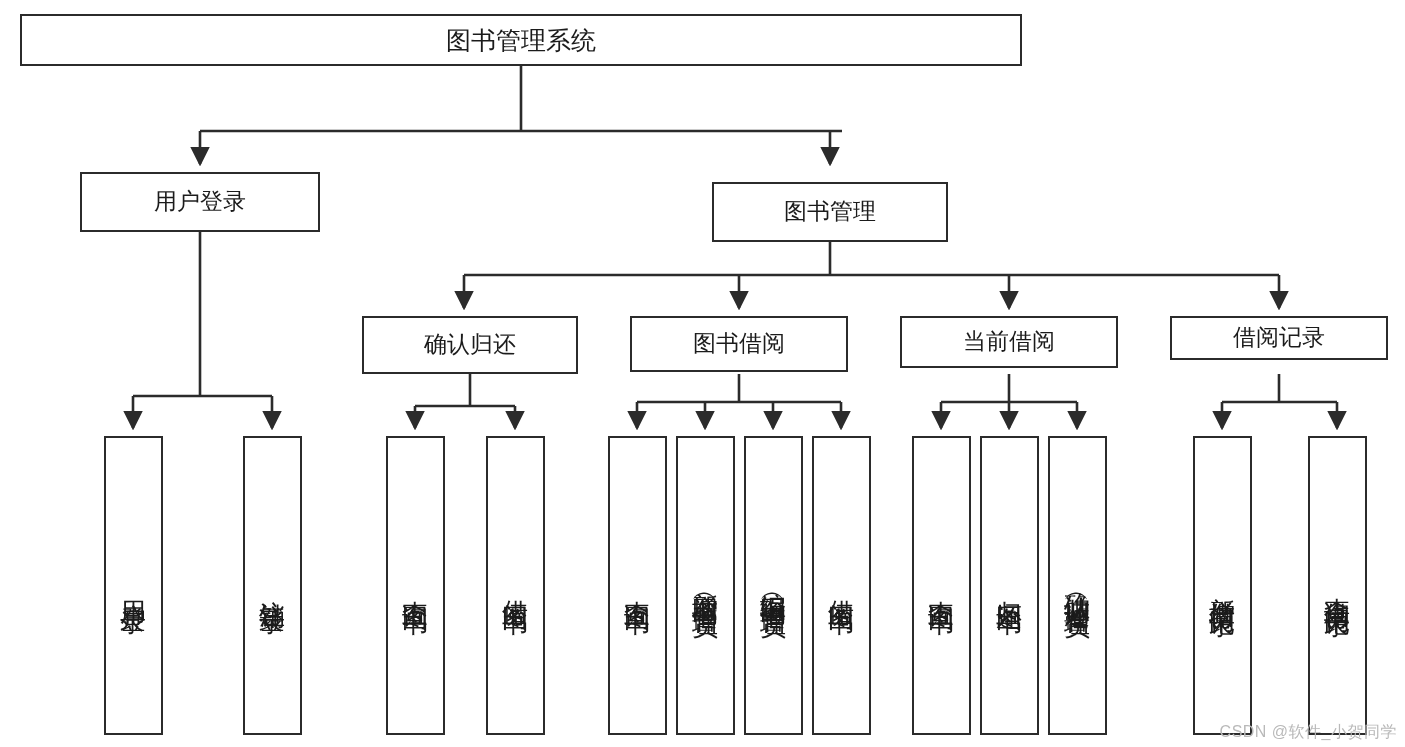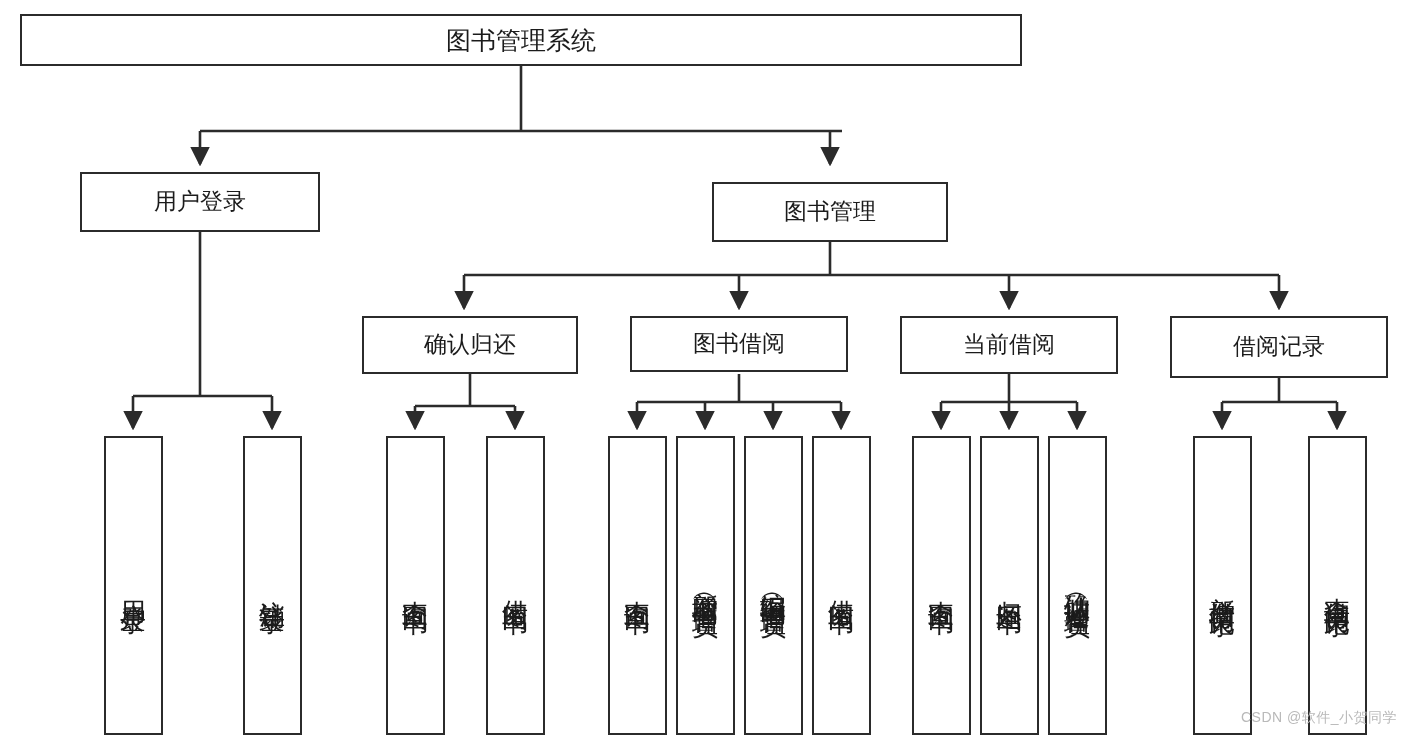--- a/index.html
+++ b/index.html
@@ -49,22 +49,22 @@
     letter-spacing:3px;
     line-height:1;
     white-space:normal;
     max-height:100%;
   }
 
   
   #watermark{
     position:absolute;
     right:8px;
-    bottom:20px;
-    font-size:14px;
+    bottom:4px;
+    font-size:16px;
     color:#b9b9b9;
     letter-spacing:0.5px;
     white-space:nowrap;
     user-select:none;
   }
 </style>
 </head>
 <body>
 
 <div id="stage">
@@ -133,25 +133,25 @@
   </div>
 
   <div class="node lvl3" style="left:362px;top:316px;width:216px;height:58px;">
     <span class="label">确认归还</span>
   </div>
 
   <div class="node lvl3" style="left:630px;top:316px;width:218px;height:56px;">
     <span class="label">图书借阅</span>
   </div>
 
-  <div class="node lvl3" style="left:900px;top:316px;width:218px;height:58px;">
+  <div class="node lvl3" style="left:900px;top:316px;width:218px;height:52px;">
     <span class="label">当前借阅</span>
   </div>
 
-  <div class="node lvl3" style="left:1170px;top:316px;width:218px;height:62px;">
+  <div class="node lvl3" style="left:1170px;top:316px;width:218px;height:44px;">
     <span class="label">借阅记录</span>
   </div>
 
   <div class="node leaf" style="left:104px;top:436px;width:59px;height:299px;">
     <span class="label">用户登录</span>
   </div>
 
   <div class="node leaf" style="left:243px;top:436px;width:59px;height:299px;">
     <span class="label">注销登录</span>
   </div>

